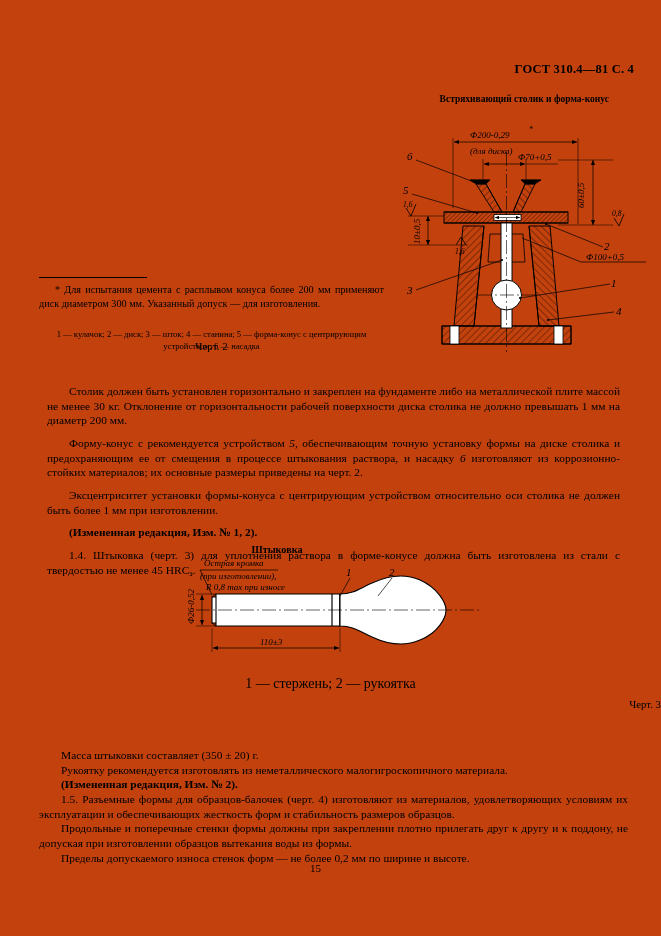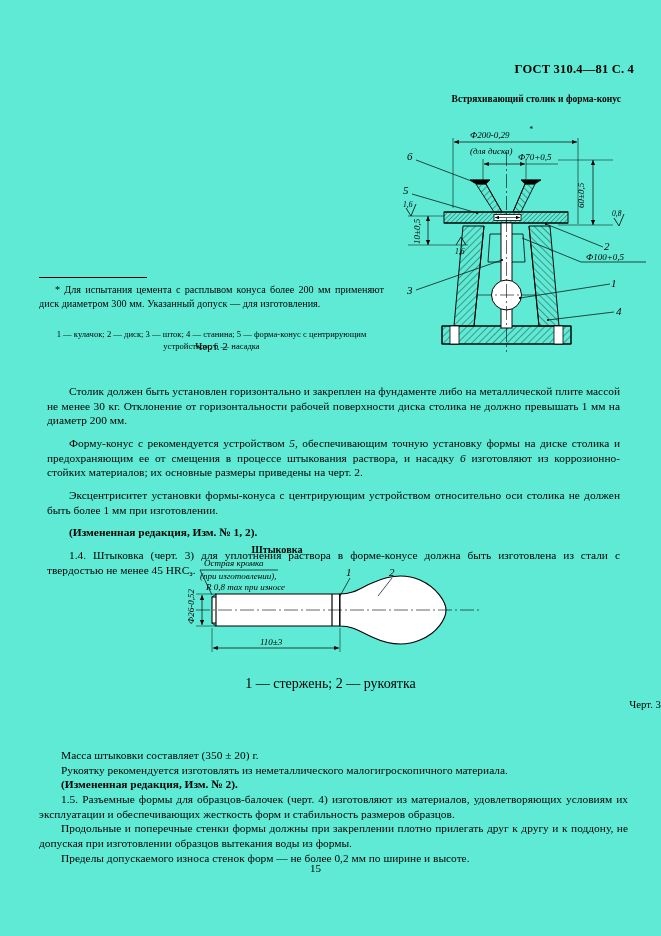--- a/index.html
+++ b/index.html
@@ -4,42 +4,42 @@
 <style>
   html, body {
     margin: 0;
     padding: 0;
     background: #ffffff;
   }
   .page {
     position: relative;
     width: 661px;
     height: 936px;
-    background: #5eead4;
+    background: #c2410c;
     font-family: "Liberation Serif", "DejaVu Serif", serif;
     color: #000000;
     overflow: hidden;
     box-sizing: border-box;
   }
 
   
   .header-std {
     position: absolute;
     top: 62px;
     right: 27px;
     font-size: 12.5px;
     font-weight: bold;
     letter-spacing: 0.2px;
     white-space: nowrap;
   }
 
   .fig1-title {
     position: absolute;
     top: 94px;
-    right: 40px;
+    right: 52px;
     font-size: 9.5px;
     font-weight: bold;
     white-space: nowrap;
   }
 
   
   .fig1-wrap {
     position: absolute;
     left: 398px;
     top: 112px;

